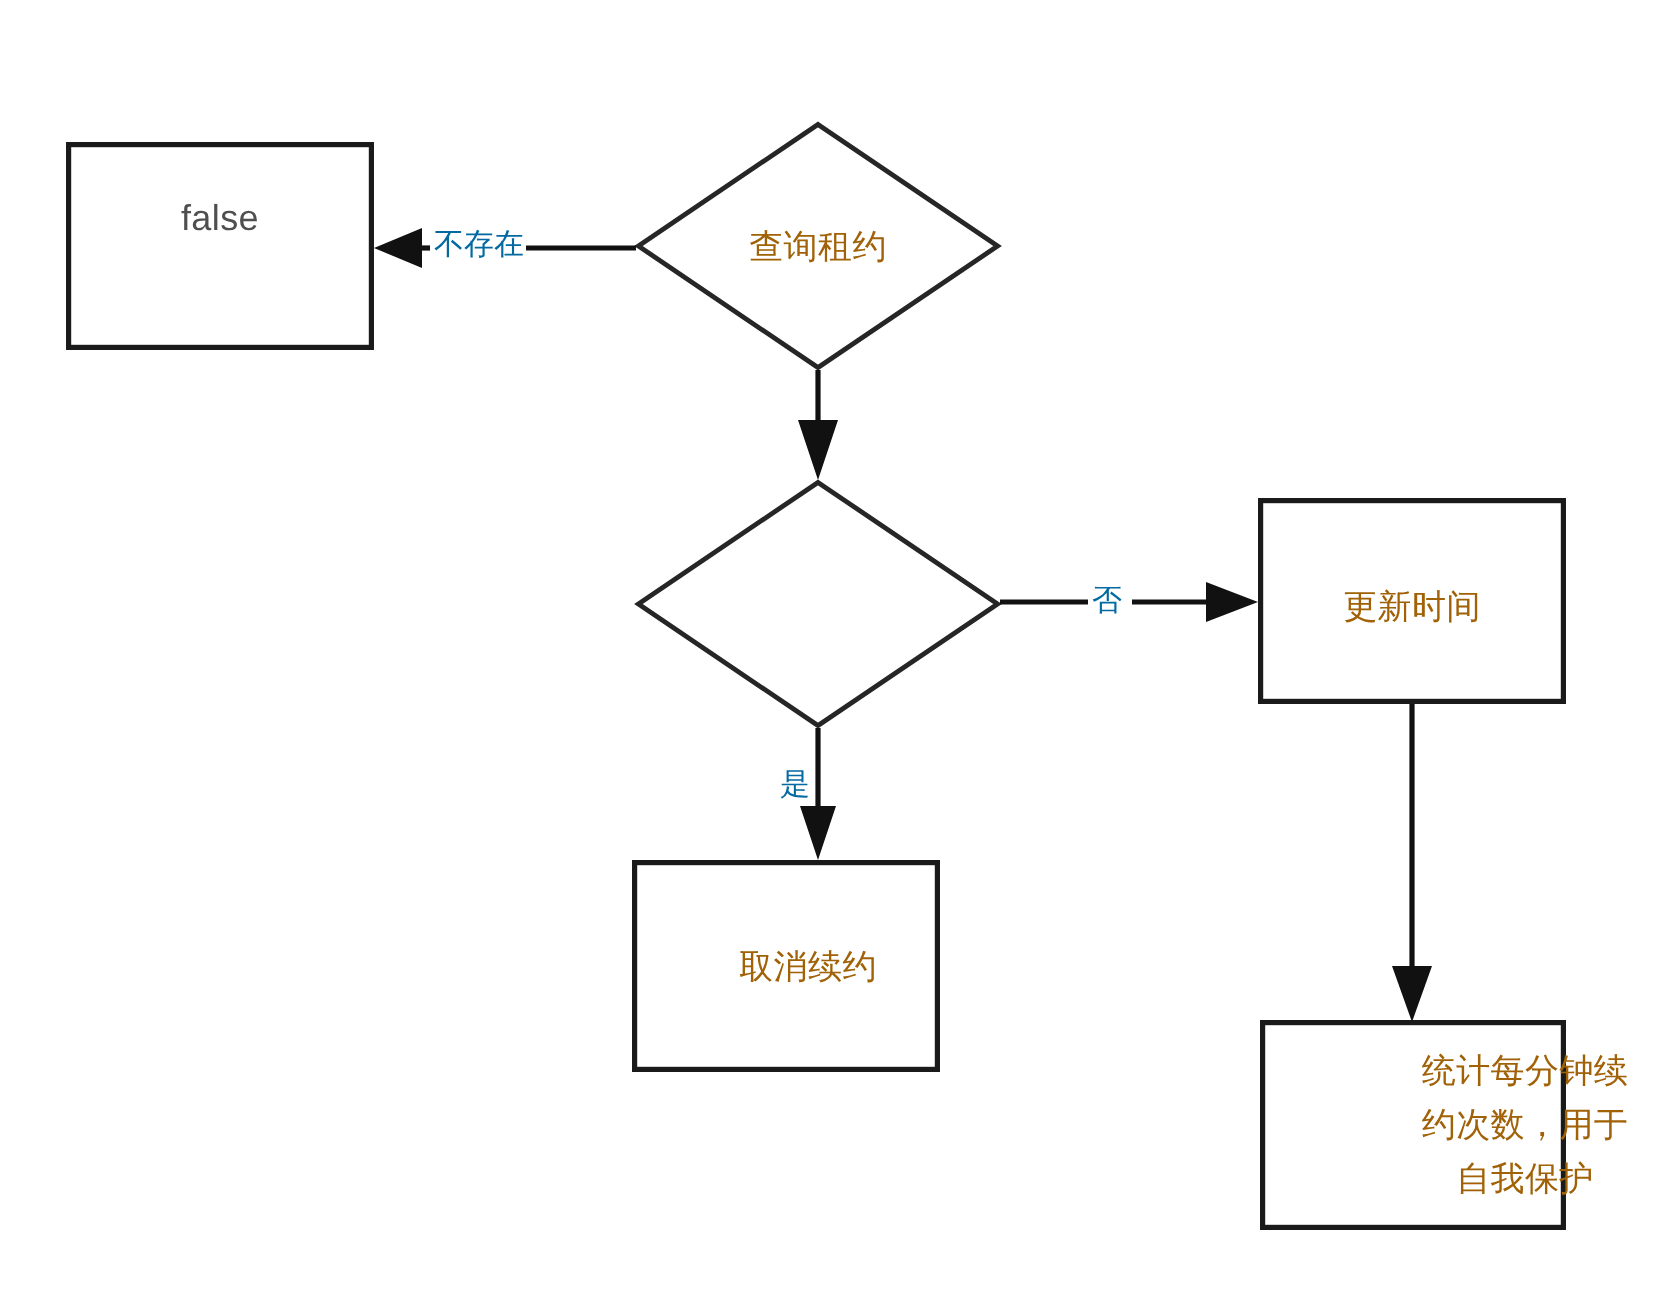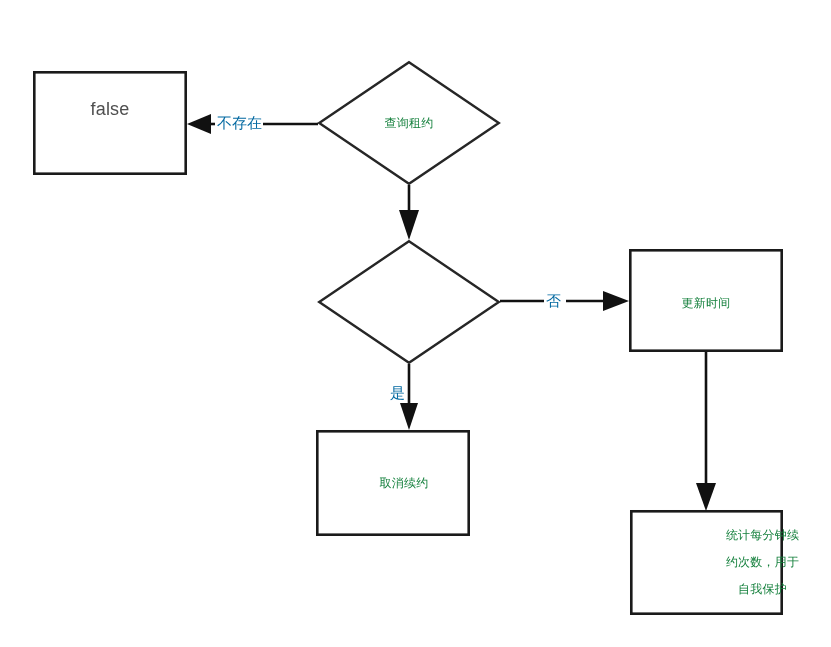--- a/index.html
+++ b/index.html
@@ -44,22 +44,22 @@
   .arrow-head {
     fill: #111111;
     stroke: none;
   }
   .node-label {
     position: absolute;
     display: flex;
     align-items: center;
     justify-content: center;
     text-align: center;
-    color: #15803d;
-    font-size: 12px;
+    color: #a16207;
+    font-size: 17px;
     line-height: 25px;
     letter-spacing: 0.2px;
     white-space: pre-line;
     pointer-events: none;
   }
   .label-latin {
     font-size: 18px;
     color: #4f4f4f;
   }
   .edge-label {

